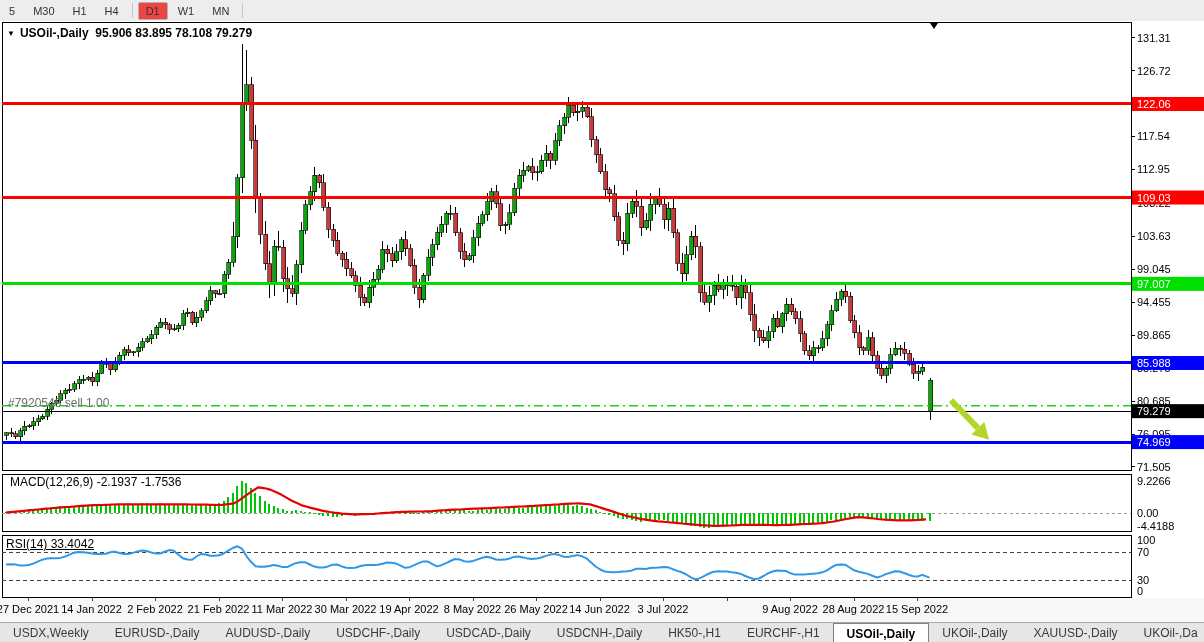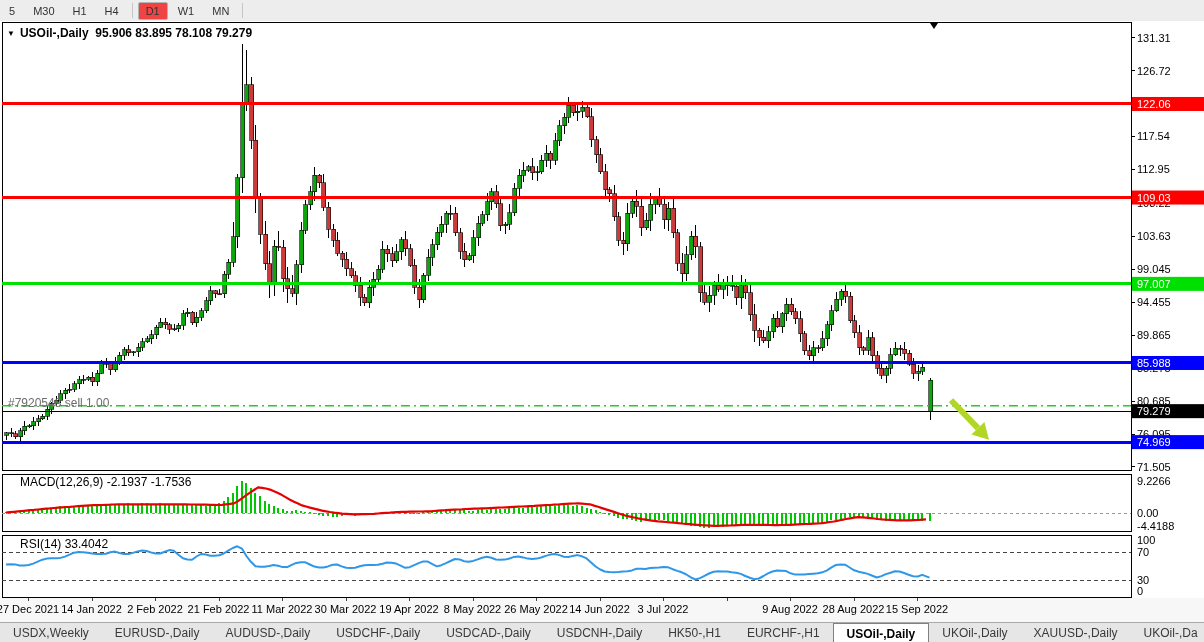--- a/index.html
+++ b/index.html
@@ -6,22 +6,22 @@
     background:#f0f0f0;font-family:"Liberation Sans",sans-serif;}
   #toolbar{position:absolute;left:0;top:0;width:1204px;height:21px;background:#ededed;
     display:flex;align-items:center;font-size:11px;color:#333;}
   .tf-btn{padding:2px 7px;margin:0 1px;border:1px solid transparent;cursor:default;}
   .tf-btn.active{background:#ef4444;border:1px solid #b5b5b5;border-radius:2px;}
   .tf-sep{width:1px;height:15px;background:#c6c6c6;margin:0 4px;}
   #chart{position:absolute;left:0;top:21px;}
   .overlay{position:absolute;z-index:5;font-size:12px;color:#000;white-space:nowrap;}
   #chart-title{left:7px;top:26px;font-weight:600;font-size:12px;}
   #chart-title .tri{font-size:8px;vertical-align:1px;margin-right:5px;}
-  #macd-header{left:20px;top:475px;}
-  #rsi-header{left:20px;top:537px;}
+  #macd-header{left:10px;top:475px;}
+  #rsi-header{left:6px;top:537px;text-decoration:underline;}
   #trade-label{left:8px;top:396px;color:#6e6e6e;z-index:4;}
   #date-axis{position:absolute;left:0;top:598px;width:1204px;height:24px;background:#f7f7f7;}
   .date-label{position:absolute;top:5px;font-size:11px;color:#000;transform:translateX(-50%);white-space:nowrap;}
   .date-tick{position:absolute;top:0;width:1px;height:3px;background:#444;}
   #tabbar{position:absolute;left:0;top:622px;width:1204px;height:20px;background:#e6e6e6;
     border-top:1px solid #aaa;display:flex;align-items:stretch;font-size:12px;color:#3a3a3a;overflow:hidden;}
   .tab{padding:8px 13px;display:flex;align-items:center;cursor:default;white-space:nowrap;}
   .tab.active{background:#fff;border:1px solid #808080;border-bottom:none;font-weight:700;color:#000;}
   .tab-sep{width:1px;height:12px;background:#9f9f9f;align-self:center;}
 </style>

